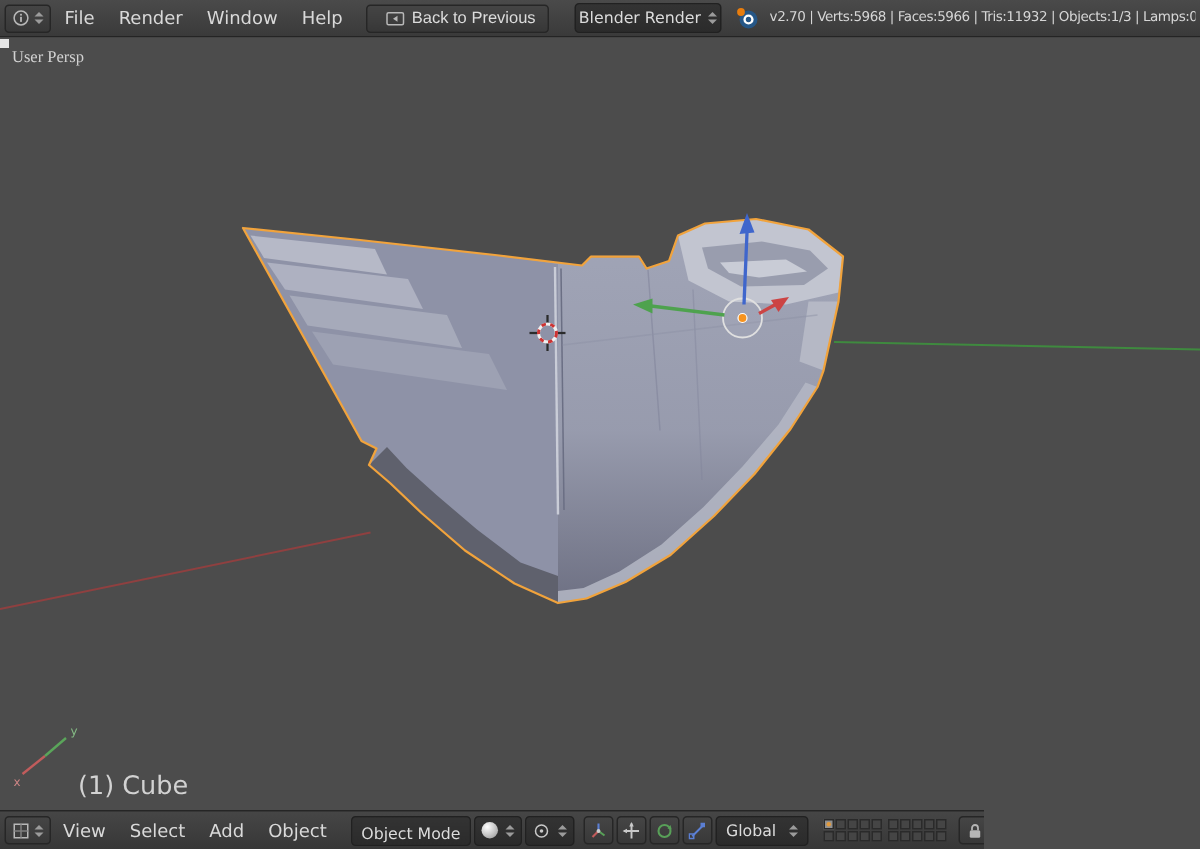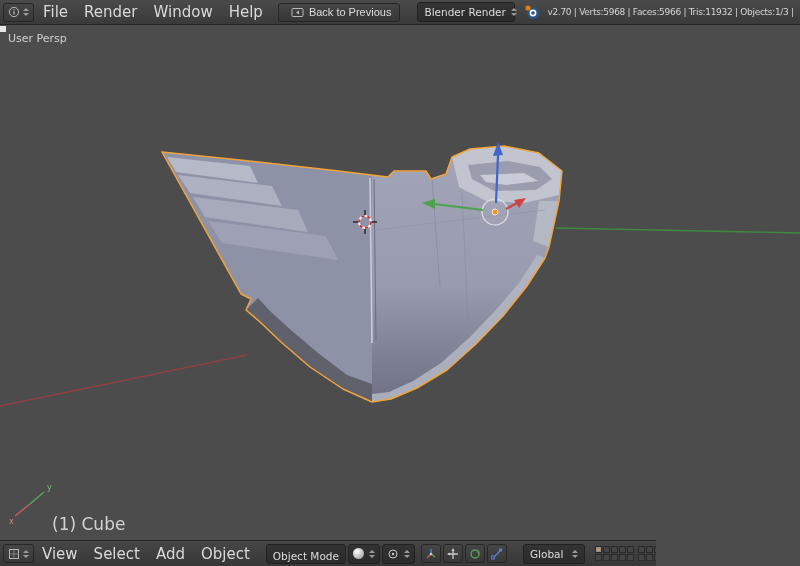--- a/index.html
+++ b/index.html
@@ -5,56 +5,56 @@
   * { margin:0; padding:0; box-sizing:border-box; }
   html,body { width:800px; height:566px; overflow:hidden; background:#222;
               font-family:"DejaVu Sans", sans-serif; -webkit-font-smoothing:antialiased; }
   .app { position:relative; width:800px; height:566px; background:#4c4c4c; }
 
   
   .top-bar { position:absolute; left:0; top:0; width:800px; height:25px;
              background:linear-gradient(#4a4a4a,#3a3a3a); border-bottom:1px solid #242424;
              display:flex; align-items:center; padding:0 3px; gap:1px; overflow:hidden; }
   .menus { display:flex; align-items:center; }
-  .menus span { padding:0 8px; font-size:15px; color:#d9d9d9; cursor:default; white-space:nowrap;text-align:center; }
+  .menus span { padding:0 8px; font-size:12px; color:#d9d9d9; cursor:default; white-space:nowrap;text-align:center; }
   .icon-btn { display:inline-flex; align-items:center; gap:3px; height:19px;
               background:linear-gradient(#454545,#383838); border:1px solid #262626;
               border-radius:3px; padding:0 4px; }
   .btn { display:inline-flex; align-items:center; gap:5px; height:19px;
          background:linear-gradient(#454545,#373737); border:1px solid #262626;
          border-radius:3px; padding:0 8px; color:#dcdcdc; font-size:11px; white-space:nowrap; }
   .dd { display:inline-flex; align-items:center; height:20px;
         background:linear-gradient(#333,#2b2b2b); border:1px solid #212121; border-radius:3px;
         padding:0 6px; color:#dcdcdc; font-size:10.5px; gap:5px; white-space:nowrap; }
-  .engine-dd { width:98px; justify-content:space-between; margin-left:16px; }
+  .engine-dd { width:98px; justify-content:center; margin-left:16px; }
   .back-btn { margin-left:6px;padding-left:12px; }
   .ud { display:inline-flex; flex-direction:column; gap:2px; }
   .ud i { display:block; width:0; height:0; border-left:3px solid transparent; border-right:3px solid transparent; }
   .ud .u { border-bottom:3px solid #9b9b9b; }
   .ud .d { border-top:3px solid #9b9b9b; }
   .logo { margin-left:8px; flex:0 0 auto; }
   .stats { margin-left:5px; color:#d6d6d6; font-size:9px; letter-spacing:-0.3px;
            white-space:nowrap; overflow:hidden; flex:1; }
 
   
   .viewport { position:absolute; left:0; top:25px; width:800px; height:515px; background:#4c4c4c; }
   .scene { position:absolute; left:0; top:0; width:800px; height:515px; display:block; }
-  .view-label { position:absolute; left:8px; top:7px; font-size:11px; color:#d2d2d2; }
+  .view-label { position:absolute; left:8px; top:7px; font-size:11px; color:#d2d2d2;font-family:Liberation Serif, serif; }
   .object-label { position:absolute; left:52px; top:489px; font-size:17px; color:#d2d2d2; }
   .corner-widget { position:absolute; left:0; top:1px; width:6px; height:6px; background:#e6e6e6; }
 
   
   .bottom-bar { position:absolute; left:0; top:540px; width:656px; height:26px;
                 background:linear-gradient(#464646,#373737); border-top:1px solid #252525;
                 display:flex; align-items:center; padding:0 3px; overflow:hidden; }
   .mode-dd { margin-left:8px;flex-direction:column; }
   .sm { padding:0 4px; }
   .seg { display:flex; gap:2px; margin-left:6px; }
   .seg .icon-btn { padding:0 3px; width:20px; justify-content:center; }
-  .global-dd { margin-left:16px; min-width:62px; justify-content:space-between; }
+  .global-dd { margin-left:2px; min-width:62px; justify-content:space-between; }
   .layers { display:flex; gap:4px; margin-left:10px; }
   .lgroup { display:grid; grid-template-columns:repeat(5,7px); gap:1px; }
   .layer { width:7px; height:7px; background:#454545; border:1px solid #2a2a2a; position:relative; }
   .layer.active { background:#919191; }
   .layer.dot::after { content:""; position:absolute; inset:1px; border-radius:50%; background:#e29a3c; }
   .ml8 { margin-left:8px; } .ml2 { margin-left:2px; } .ml12 { margin-left:12px; }
   .sphere { width:11px; height:11px; border-radius:50%;
             background:radial-gradient(circle at 35% 30%, #ffffff, #c2c2c2 55%, #8d8d8d); }
 </style>
 </head>

